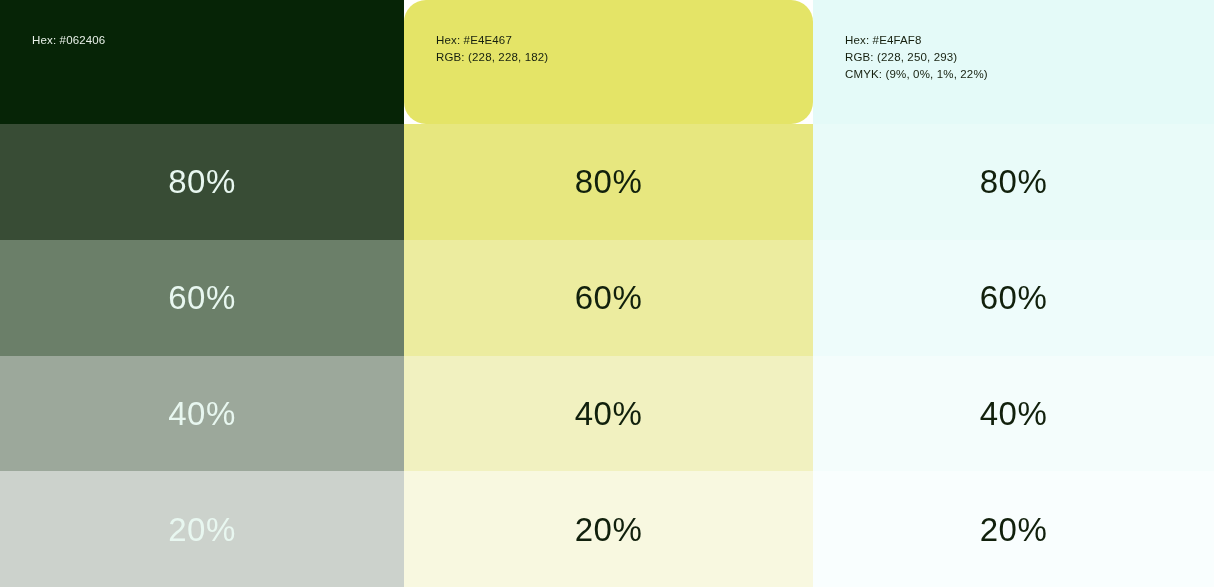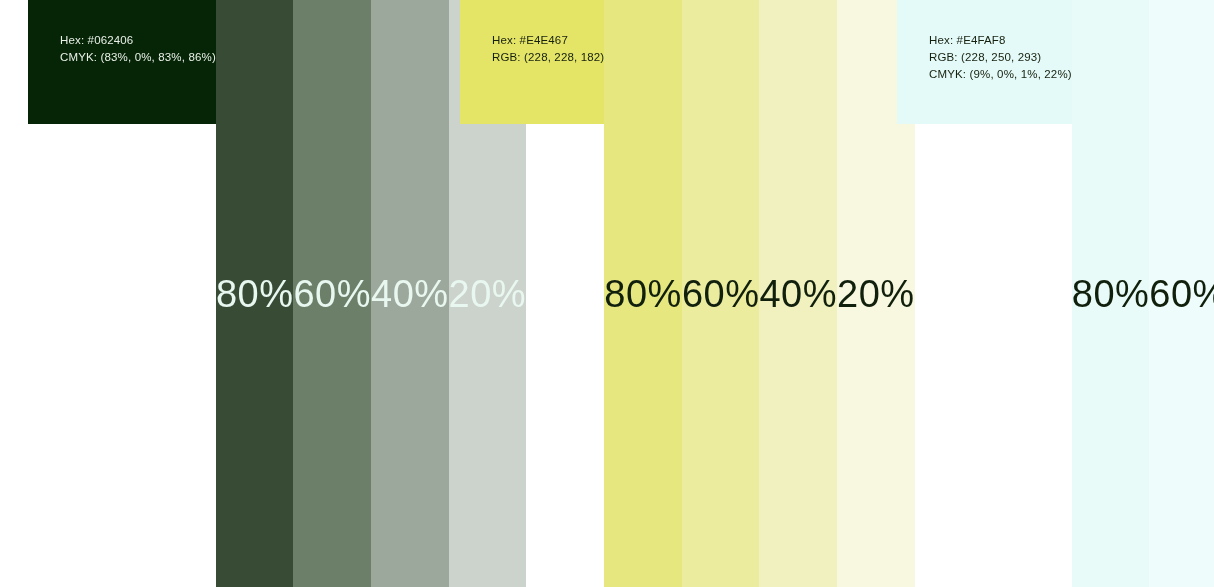--- a/index.html
+++ b/index.html
@@ -14,23 +14,22 @@
     font-family: "Liberation Sans", sans-serif;
   }
   .palette {
     display: flex;
     flex-direction: row;
     width: 1214px;
     height: 587px;
   }
   .column {
     display: flex;
-    flex-direction: row;
+    flex-direction: column;
     height: 587px;
-    padding-left: 28px;
   }
   .col-0 { width: 404px; }
   .col-1 { width: 409px; }
   .col-2 { width: 401px; }
 
   .swatch-header {
     height: 124px;
     box-sizing: border-box;
     padding: 32px 0 0 32px;
     flex: 0 0 124px;
@@ -41,52 +40,51 @@
     letter-spacing: 0.15px;
     white-space: nowrap;
   }
   .tint-row {
     flex: 1 1 0;
     display: flex;
     align-items: center;
     justify-content: center;
   }
   .tint-label {
-    font-size: 38px;
+    font-size: 33px;
     font-weight: 400;
     letter-spacing: 0.5px;
     line-height: 1;
   }
 </style>
 </head>
 <body>
 
 <div class="palette">
 
   <div class="column col-0">
     <div class="swatch-header" style="background-color: rgb(6, 36, 6); color: rgb(232, 240, 232);">
       <div class="meta-line">Hex: #062406</div>
-      <div class="meta-line">CMYK: (83%, 0%, 83%, 86%)</div>
     </div>
     <div class="tint-row" style="background-color: rgb(56, 76, 53); color: rgb(232, 247, 240);">
       <span class="tint-label">80%</span>
     </div>
     <div class="tint-row" style="background-color: rgb(107, 127, 105); color: rgb(232, 247, 240);">
       <span class="tint-label">60%</span>
     </div>
     <div class="tint-row" style="background-color: rgb(156, 168, 155); color: rgb(232, 247, 240);">
       <span class="tint-label">40%</span>
     </div>
     <div class="tint-row" style="background-color: rgb(204, 210, 204); color: rgb(232, 247, 240);">
       <span class="tint-label">20%</span>
     </div>
   </div>
 
   <div class="column col-1">
-    <div class="swatch-header" style="background-color: rgb(228, 228, 103); color: rgb(22, 32, 15);">
+    <div class="swatch-header" style="background-color: rgb(228, 228, 103); color: rgb(22, 32, 15); border-radius: 22px;">
       <div class="meta-line">Hex: #E4E467</div>
       <div class="meta-line">RGB: (228, 228, 182)</div>
     </div>
     <div class="tint-row" style="background-color: rgb(231, 231, 127); color: rgb(17, 32, 12);">
       <span class="tint-label">80%</span>
     </div>
     <div class="tint-row" style="background-color: rgb(236, 236, 159); color: rgb(17, 32, 12);">
       <span class="tint-label">60%</span>
     </div>
     <div class="tint-row" style="background-color: rgb(241, 241, 192); color: rgb(17, 32, 12);">

